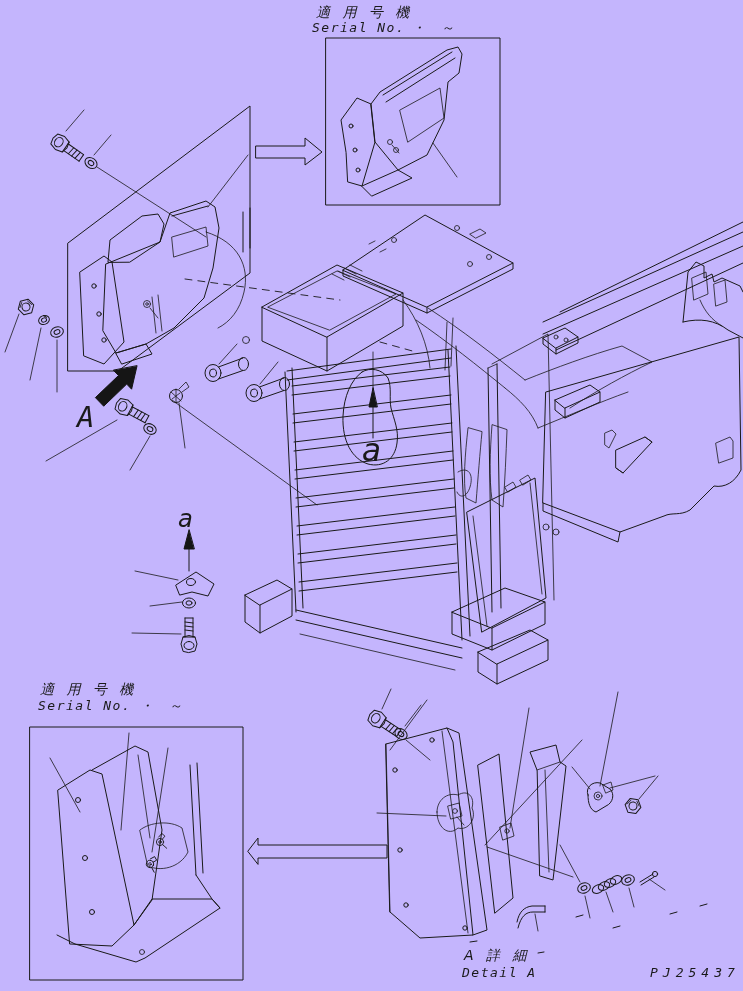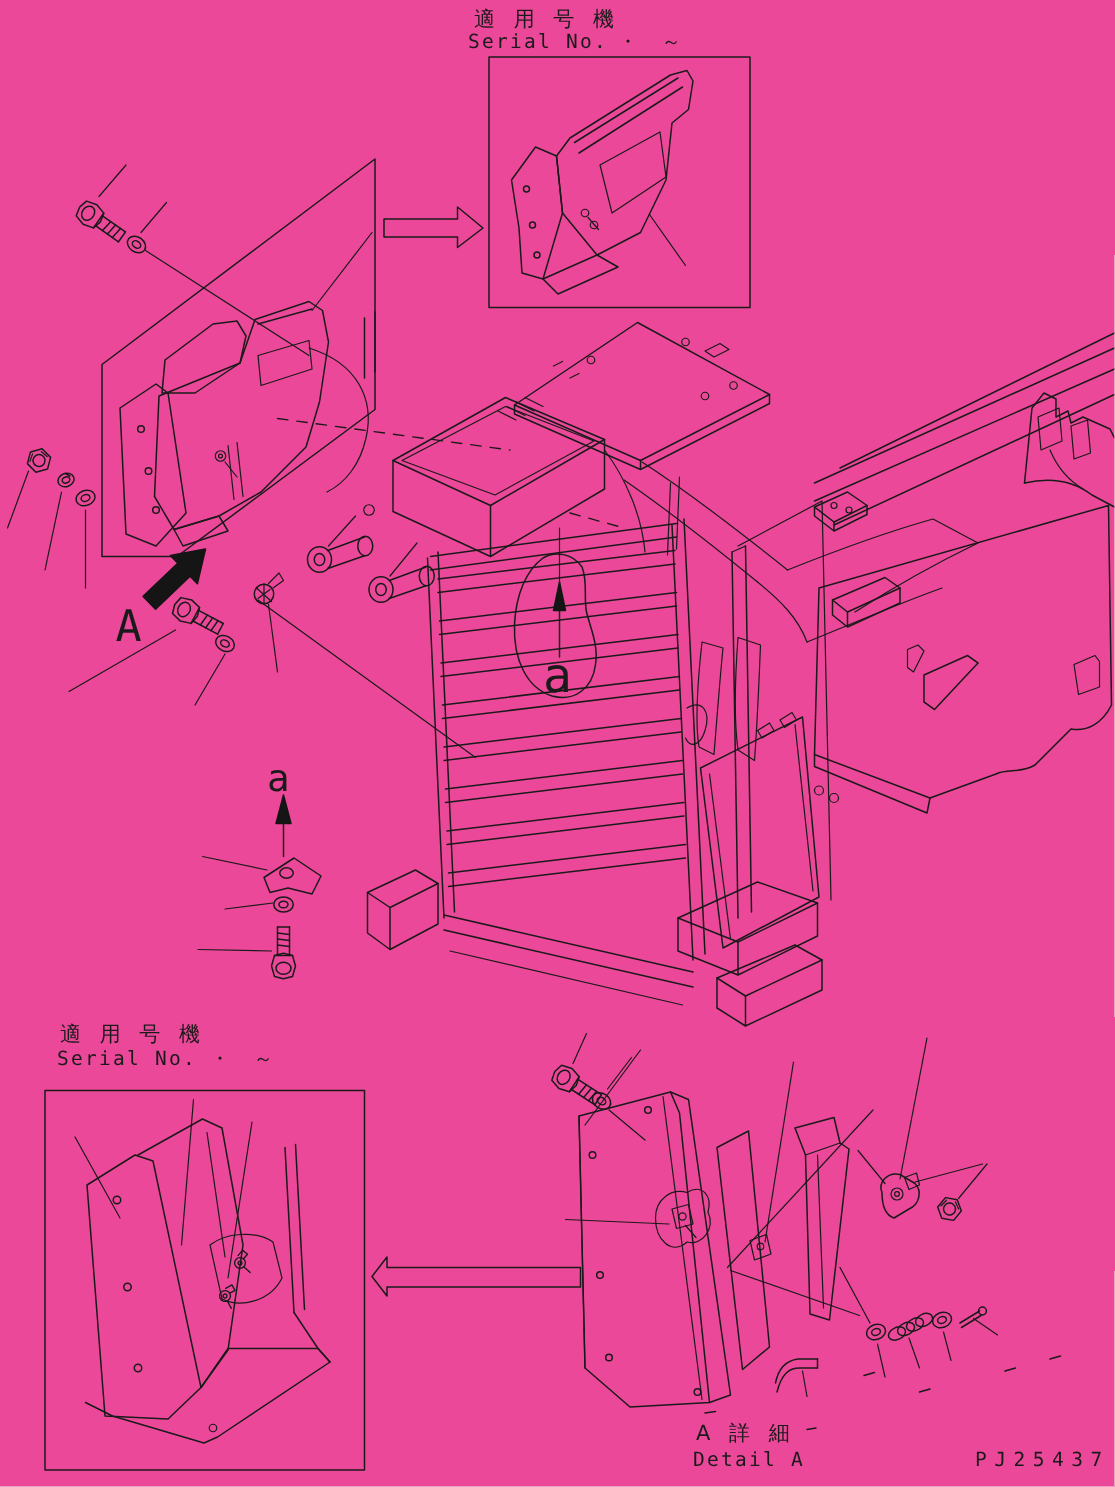--- a/index.html
+++ b/index.html
@@ -1,19 +1,20 @@
 <!DOCTYPE html>
 <html><head>
 <meta charset="utf-8">
 <style>
   html,body{margin:0;padding:0;background:#e8e8e8;}
   .sheet{
-    position:relative;width:743px;height:991px;background:#ec4899;
+    position:relative;width:743px;height:991px;background:#c4b5fd;
     font-family:"DejaVu Sans Mono","Liberation Mono",monospace;
     overflow:hidden;
+    font-style:italic;
   }
   svg{position:absolute;left:0;top:0;}
   svg .ln, svg path, svg line, svg ellipse, svg circle, svg rect, svg polyline, svg polygon{
     fill:none;stroke:#1a1a1a;stroke-width:1;stroke-linecap:round;stroke-linejoin:round;
   }
   svg .thin{stroke-width:.8;}
   svg .solid{fill:#151515;stroke:#151515;}
   svg text{stroke:none;fill:#1a1a1a;}
   .jp{font-size:14px;letter-spacing:4px;font-family:"DejaVu Sans",sans-serif;}
   .en{font-size:13px;letter-spacing:1.5px;}

